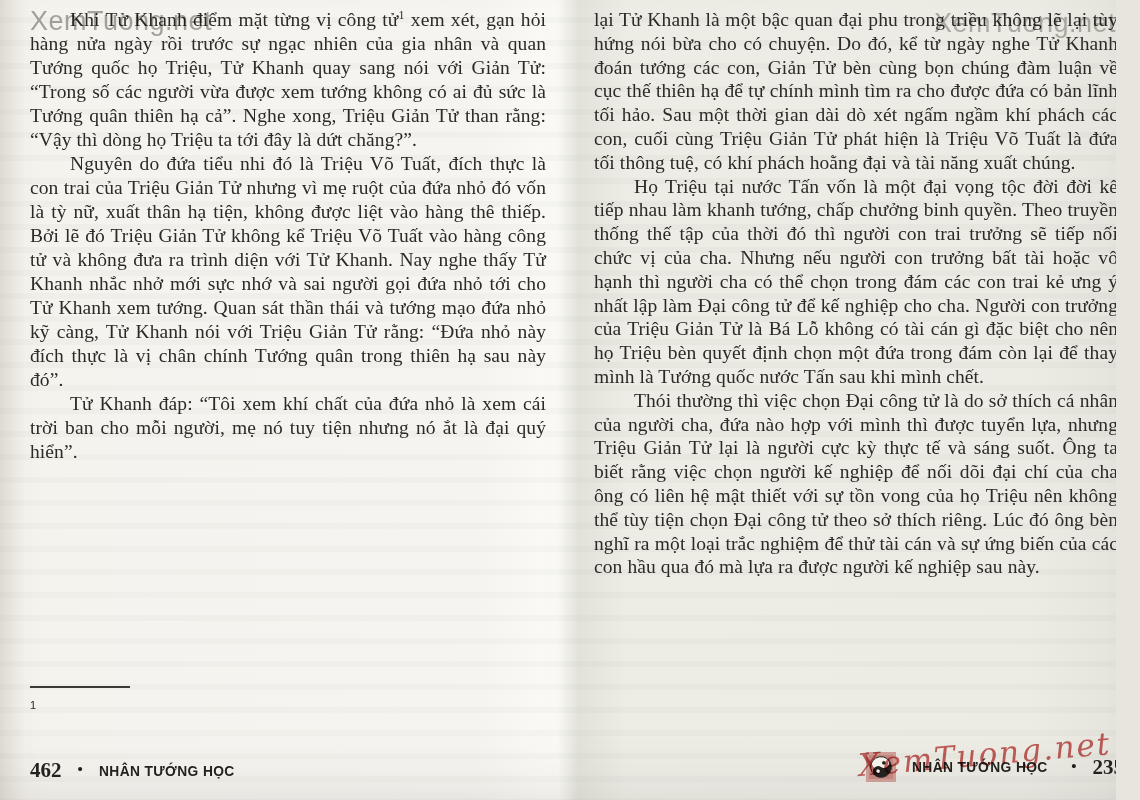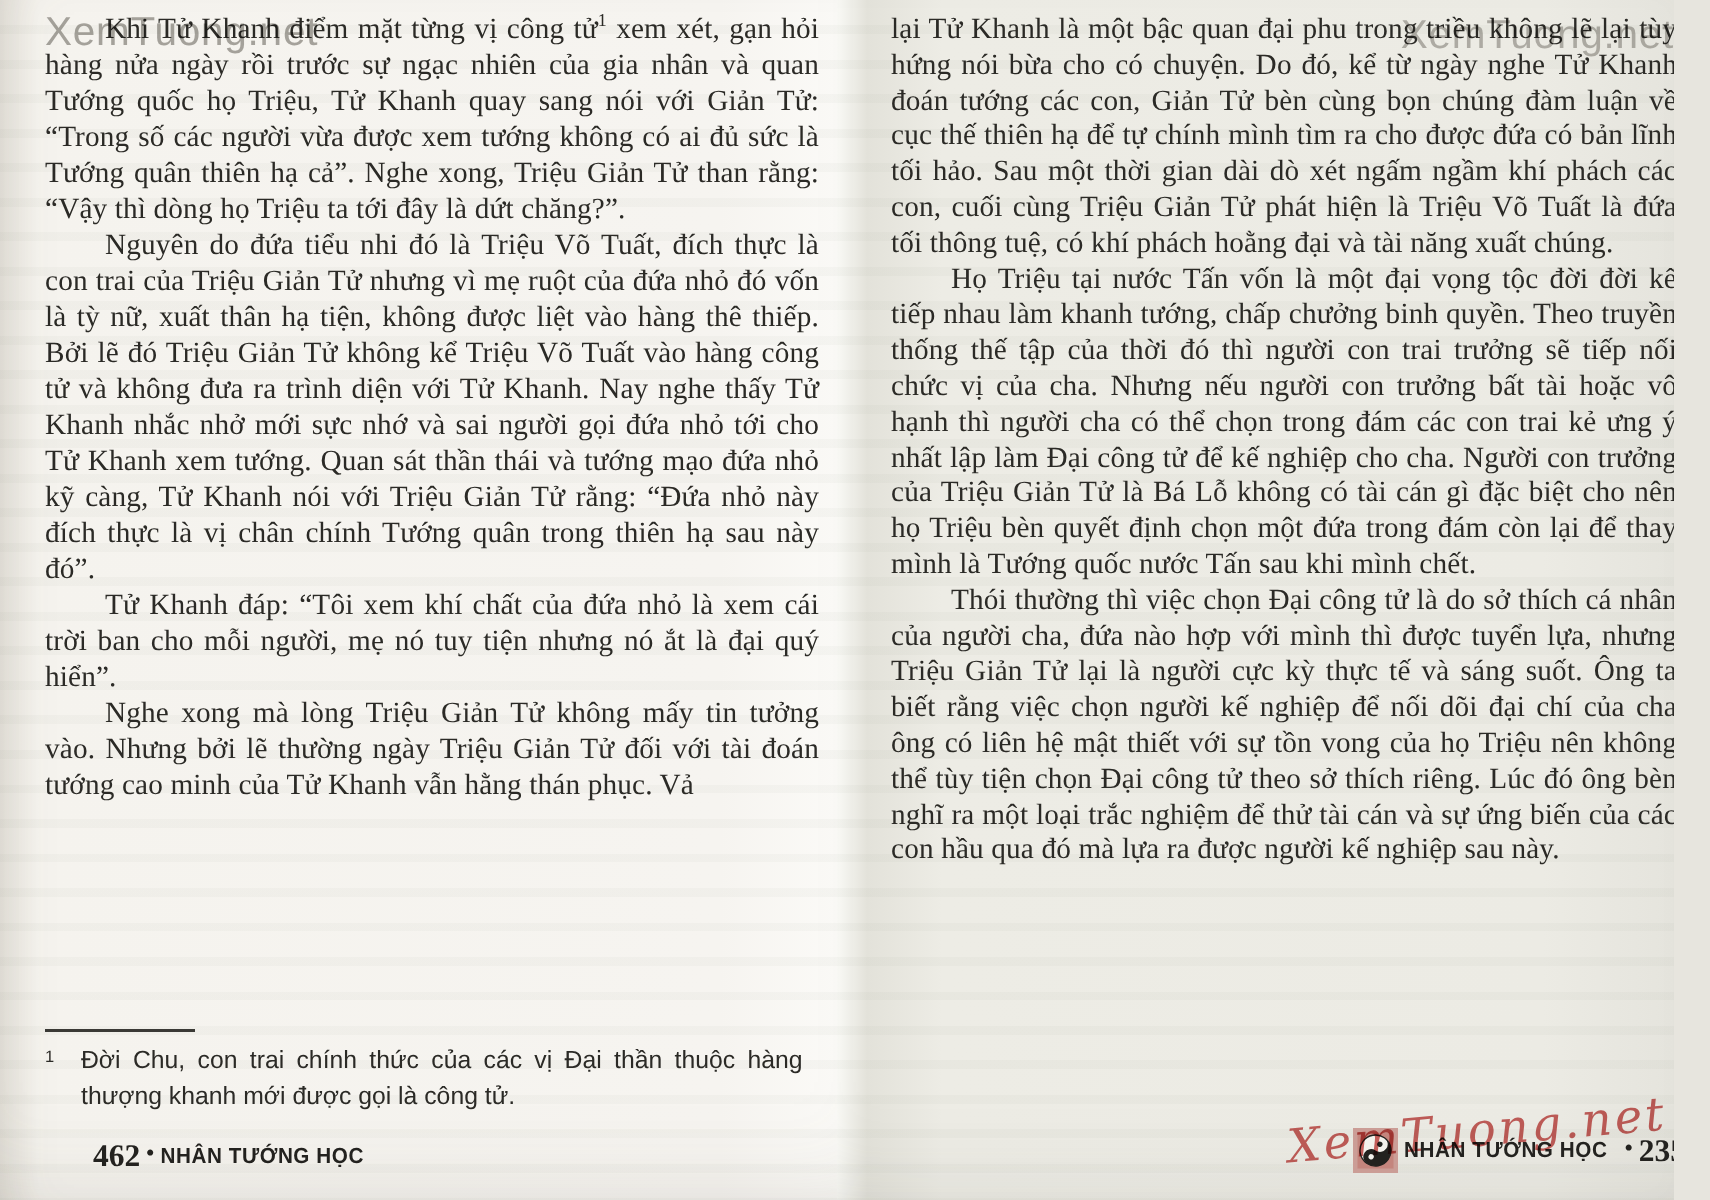--- a/index.html
+++ b/index.html
@@ -47,22 +47,22 @@
     font-family:"Liberation Sans", sans-serif;
     font-size:16.5px;line-height:24px;color:#2b2a26;text-align:justify;
   }
   #footnote .rule{width:100px;border-top:2px solid #3a3935;margin-bottom:7px;}
   #footnote .fn-body{display:block;padding-left:24px;}
   #footnote .fn-marker{
     float:left;margin-left:-24px;font-size:11px;vertical-align:super;position:relative;top:-2px;
   }
   
   .footer{
-    position:absolute;display:flex;align-items:center;gap:4px;
-    color:#23221f;white-space:nowrap;margin-left:32px;
+    position:absolute;display:flex;align-items:center;gap:16px;
+    color:#23221f;white-space:nowrap;
   }
   #footer-left{left:30px;top:758px;}
   #footer-right{right:16px;top:752px;}
   .pagenum{font-family:"Liberation Serif", serif;font-weight:bold;font-size:21px;}
   .runtitle{
     font-family:"Liberation Sans", sans-serif;font-weight:bold;font-size:14.5px;
     letter-spacing:.4px;transform:scaleX(.95);transform-origin:left center;
   }
   .footdot{font-size:15px;font-weight:bold;position:relative;top:-1px;}
   
@@ -89,26 +89,25 @@
 </head>
 <body>
 
 <div id="scan">
 
   <div class="page" id="left-page">
     <div class="bodytext" id="left-body">
       <p><span>Khi Tử Khanh điểm mặt từng vị công tử</span><span class="fnsup">1</span><span> xem xét, gạn hỏi hàng nửa ngày rồi trước sự ngạc nhiên của gia nhân và quan Tướng quốc họ Triệu, Tử Khanh quay sang nói với Giản Tử: “Trong số các người vừa được xem tướng không có ai đủ sức là Tướng quân thiên hạ cả”. Nghe xong, Triệu Giản Tử than rằng: “Vậy thì dòng họ Triệu ta tới đây là dứt chăng?”.</span></p>
       <p>Nguyên do đứa tiểu nhi đó là Triệu Võ Tuất, đích thực là con trai của Triệu Giản Tử nhưng vì mẹ ruột của đứa nhỏ đó vốn là tỳ nữ, xuất thân hạ tiện, không được liệt vào hàng thê thiếp. Bởi lẽ đó Triệu Giản Tử không kể Triệu Võ Tuất vào hàng công tử và không đưa ra trình diện với Tử Khanh. Nay nghe thấy Tử Khanh nhắc nhở mới sực nhớ và sai người gọi đứa nhỏ tới cho Tử Khanh xem tướng. Quan sát thần thái và tướng mạo đứa nhỏ kỹ càng, Tử Khanh nói với Triệu Giản Tử rằng: “Đứa nhỏ này đích thực là vị chân chính Tướng quân trong thiên hạ sau này đó”.</p>
       <p>Tử Khanh đáp: “Tôi xem khí chất của đứa nhỏ là xem cái trời ban cho mỗi người, mẹ nó tuy tiện nhưng nó ắt là đại quý hiển”.</p>
-      <p>Nghe xong mà lòng Triệu Giản Tử không mấy tin tưởng vào. Nhưng bởi lẽ thường ngày Triệu Giản Tử đối với tài đoán tướng cao minh của Tử Khanh vẫn hằng thán phục. Vả</p>
     </div>
 
     <div id="footnote">
       <div class="rule"></div>
-      <span class="fn-body"><span class="fn-marker">1</span><span>Đời Chu, con trai chính thức của các vị Đại thần thuộc hàng thượng khanh mới được gọi là công tử.</span></span>
+      <span class="fn-body"><span class="fn-marker">1</span></span>
     </div>
 
     <div class="footer" id="footer-left">
       <span class="pagenum">462</span>
       <span class="footdot">•</span>
       <span class="runtitle">NHÂN TƯỚNG HỌC</span>
     </div>
   </div>
 
   <div class="page" id="right-page">

